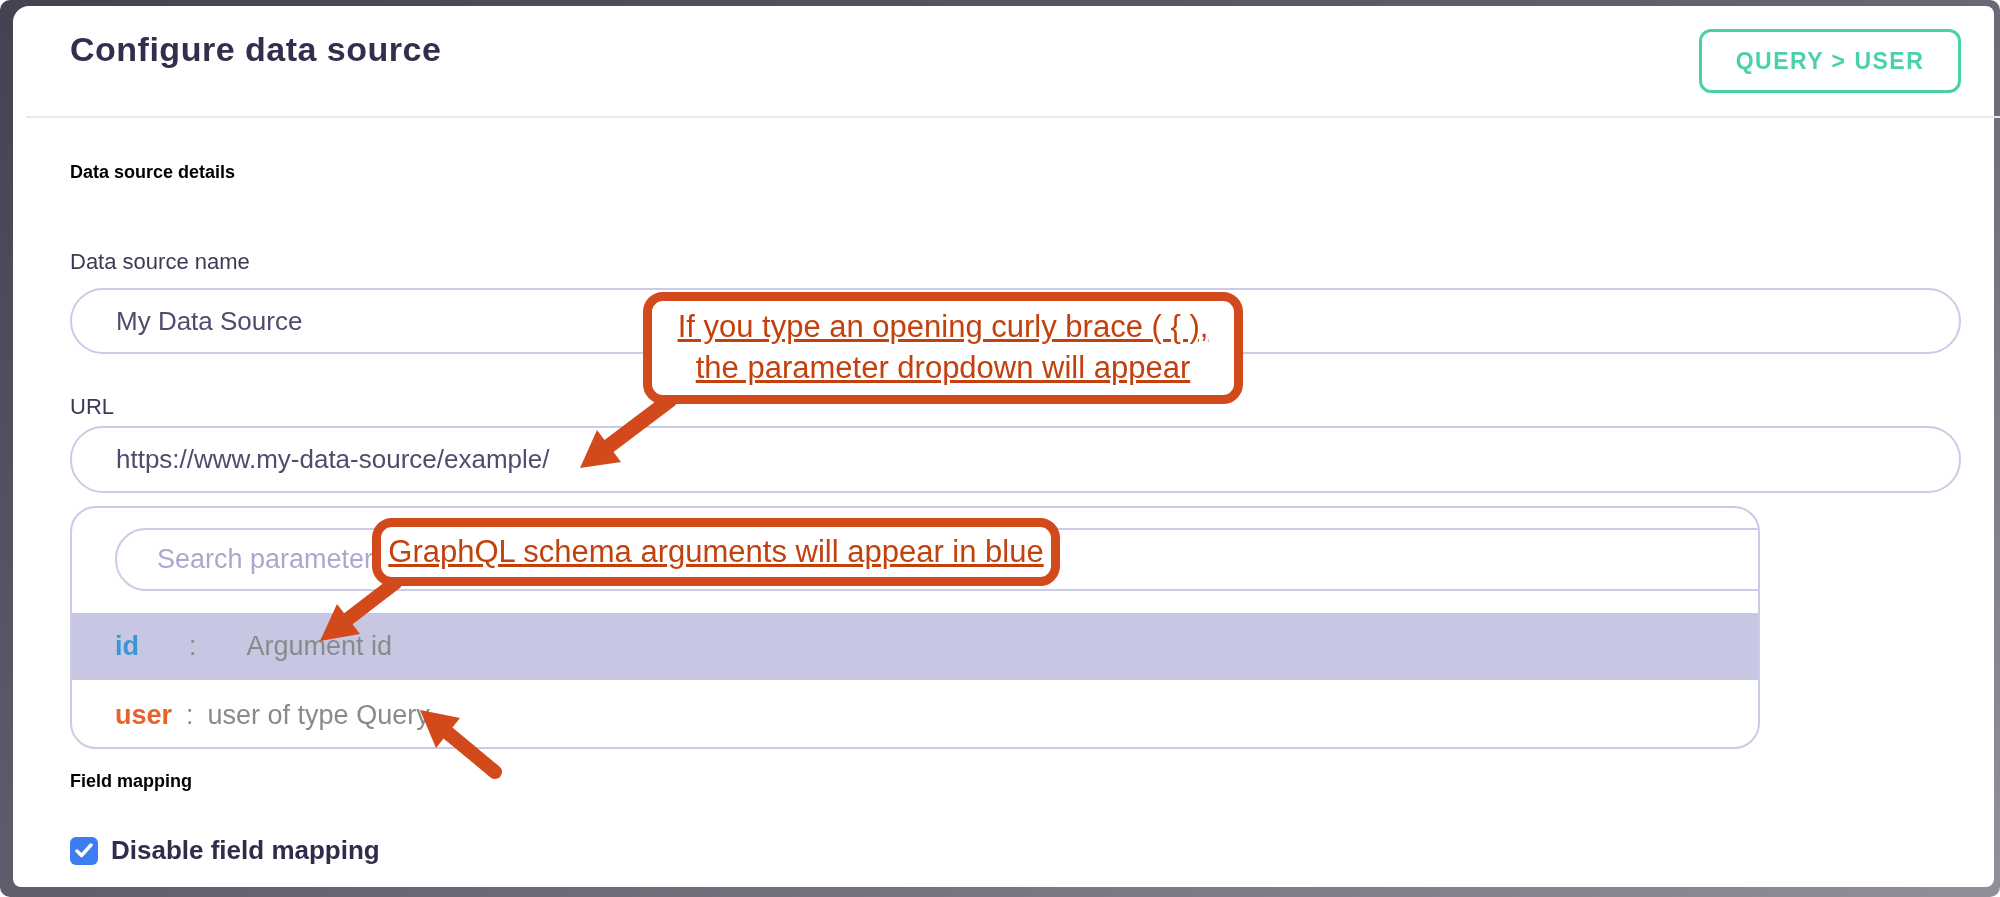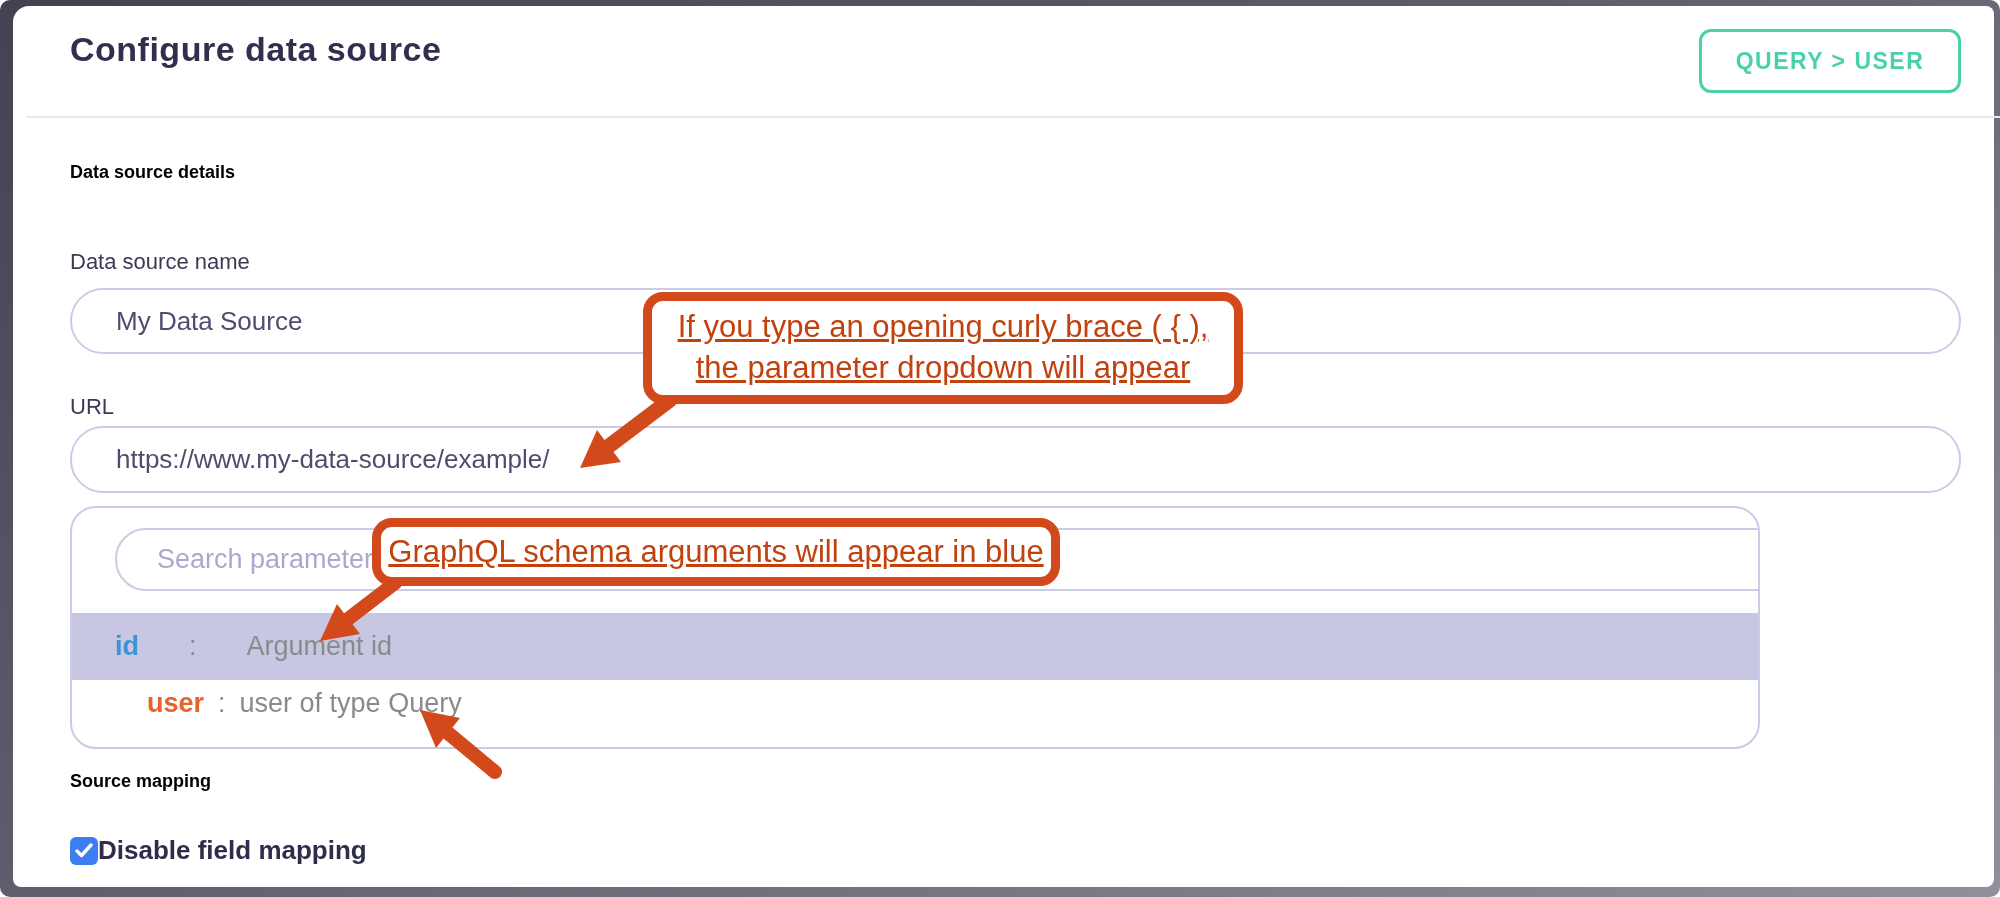--- a/index.html
+++ b/index.html
@@ -58,21 +58,21 @@
   .dd-row.highlighted { background:#c7c7e3; }
   .dd-row .kw { font-weight:600; }
   .dd-row .sep { color:#8a8a8a; margin:0 14px; }
   .dd-row .desc { color:#8a8a8a; }
 
   .checkbox-row { left:57px; top:829px; display:flex; align-items:center; cursor:pointer; }
   .checkbox-box {
     width:28px; height:28px; border-radius:6px; background:#3e7df1;
     display:flex; align-items:center; justify-content:center; flex:0 0 auto;
   }
-  .checkbox-label { font-size:26px; font-weight:600; color:#2e2e4c; }
+  .checkbox-label { margin-left:13px; font-size:26px; font-weight:600; color:#2e2e4c; }
 
   .callout {
     background:#ffffff; border:9px solid #d2491c; border-radius:20px;
     display:flex; flex-direction:column; align-items:center; justify-content:center;
     font-size:31px; color:#c2410c; line-height:1.32; text-align:center; z-index:5;text-decoration:underline;
   }
   #arrow-layer { position:absolute; left:0; top:0; width:2000px; height:897px;
     pointer-events:none; z-index:4; }
 </style>
 </head>
@@ -93,28 +93,28 @@
     <div class="abs field-label" style="top:381px;margin-top:7px;">URL</div>
     <input class="abs text-input" style="top: 420px; height: 67px;" value="https://www.my-data-source/example/">
 
     <div class="abs dropdown-panel">
       <input class="search-input" placeholder="Search parameter" style="">
       <div class="dd-row highlighted" style="top:105px; height:67px;gap:36px;">
         <span class="kw" style="color: rgb(58, 150, 211);">id</span>
         <span class="sep">:</span>
         <span class="desc">Argument id</span>
       </div>
-      <div class="dd-row" style="top:160px; height:71px;margin-left:32px;">
+      <div class="dd-row" style="top:172px; height:71px;">
         <span class="kw" style="color: rgb(232, 98, 44);">user</span>
         <span class="sep">:</span>
         <span class="desc">user of type Query</span>
       </div>
     </div>
 
-    <div class="abs section-heading" style="top:765px;">Source mapping</div>
+    <div class="abs section-heading" style="top:765px;">Field mapping</div>
 
     <div class="abs checkbox-row">
       <span class="checkbox-box">
         <svg width="18" height="15" viewBox="0 0 18 15">
           <polyline points="2,8 6.5,12.5 16,2" fill="none" stroke="#ffffff" stroke-width="3.4" stroke-linecap="round" stroke-linejoin="round"></polyline>
         </svg>
       </span>
       <span class="checkbox-label">Disable field mapping</span>
     </div>
   </div>

